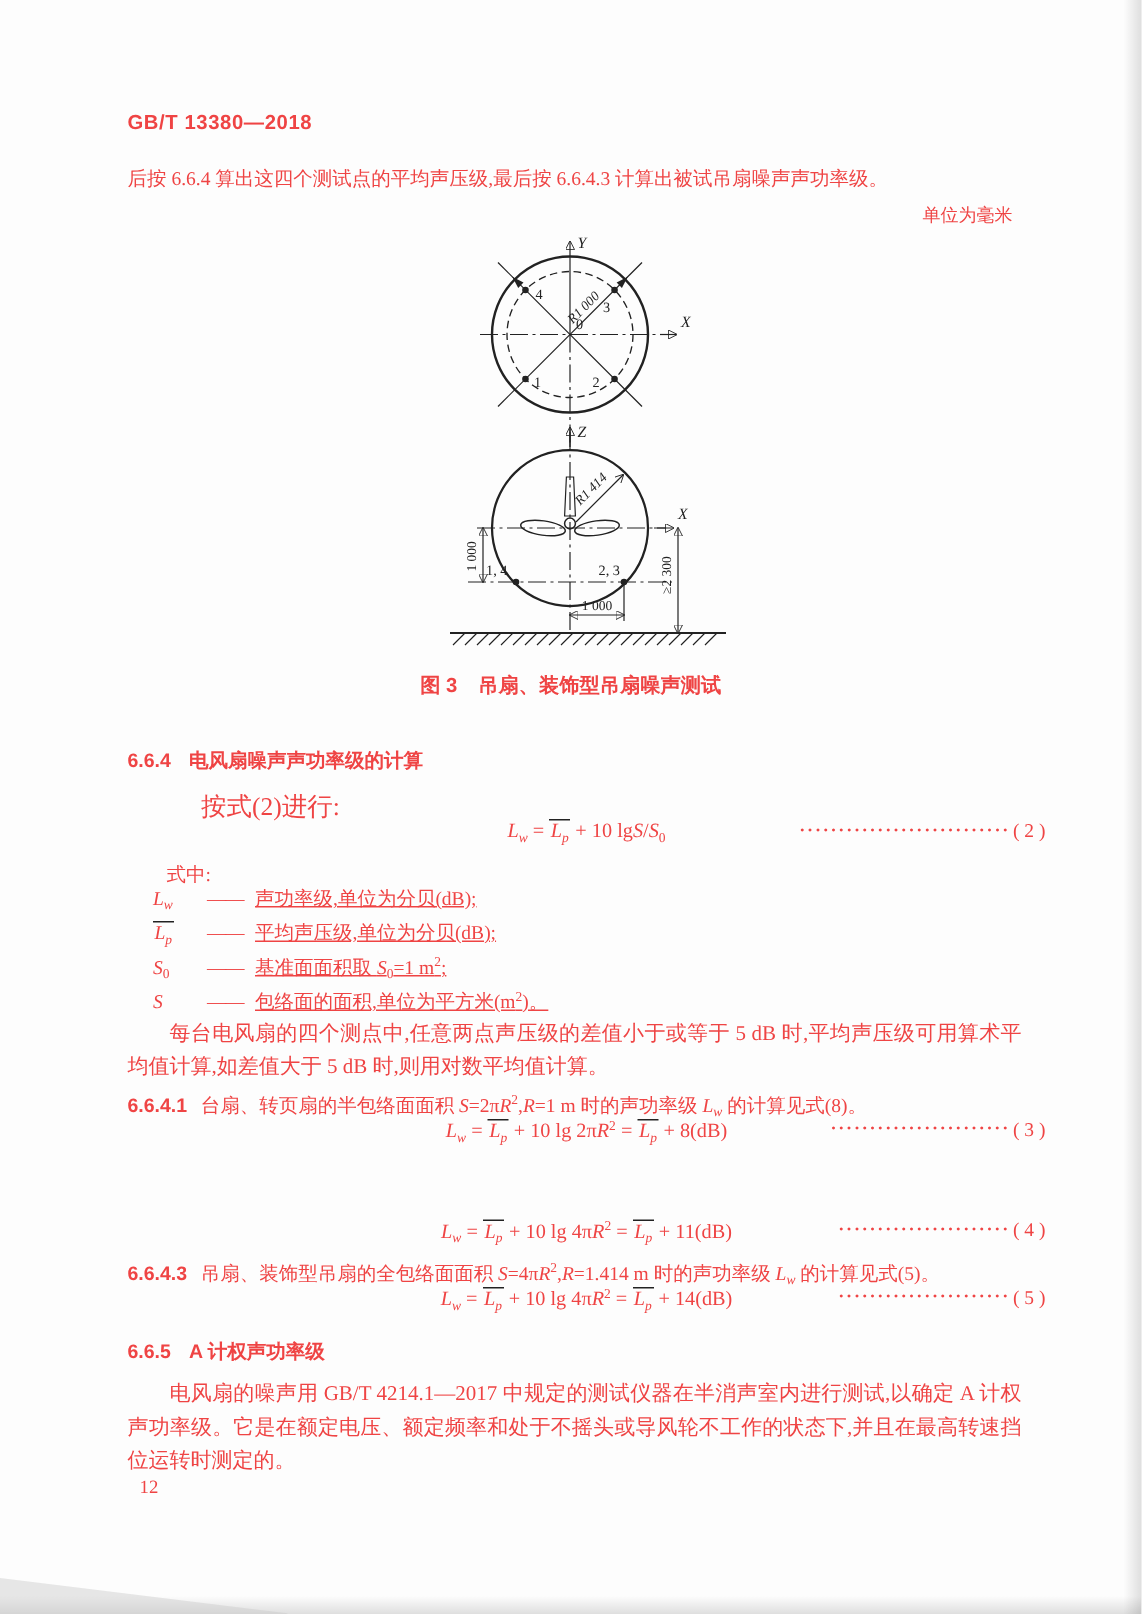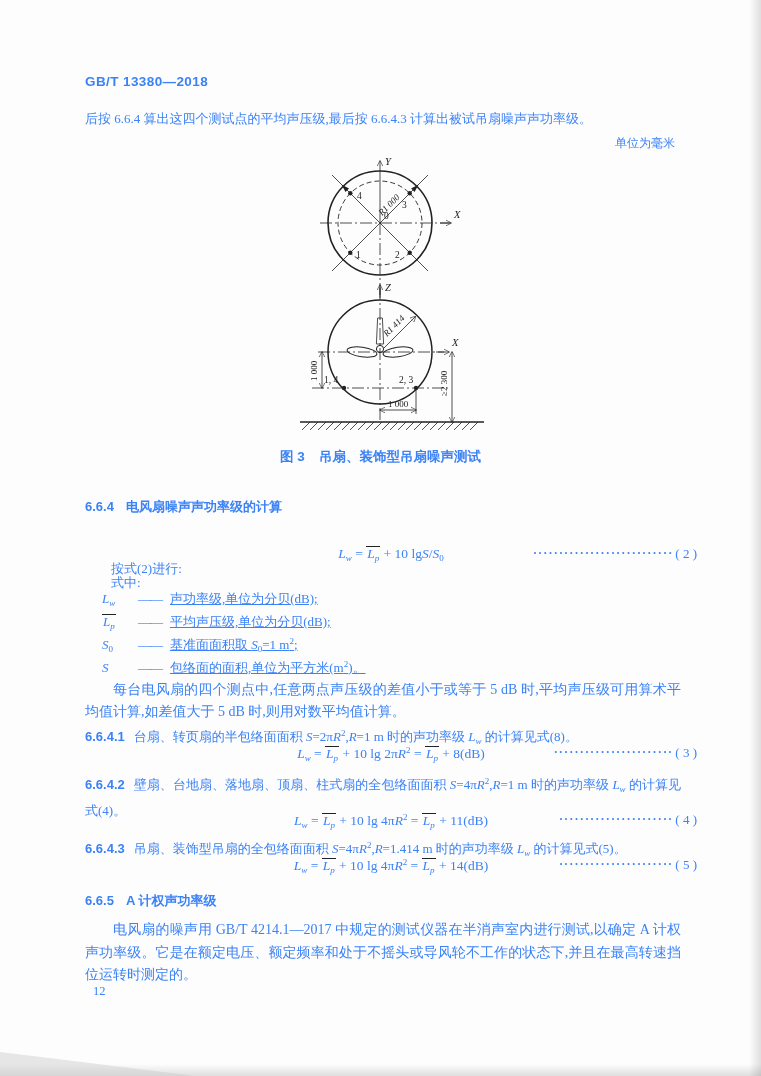--- a/index.html
+++ b/index.html
@@ -1,32 +1,32 @@
 <!DOCTYPE html>
 <html><head>
 <meta charset="utf-8">
 <style>
   html,body { margin:0; padding:0; background:#e9e9e9; }
   .page {
     position:relative; width:761px; height:1076px; margin:0 auto;
     background:#fdfdfd; overflow:hidden;
-    font-family:"Liberation Serif","DejaVu Serif",serif; color:#3b82f6;
+    font-family:"Liberation Serif","DejaVu Serif",serif; color:#ef4444;
   }
   .abs { position:absolute; }
   .doc-header { left:85px; top:74px; font-family:"Liberation Sans","DejaVu Sans",sans-serif;
     font-weight:bold; font-size:13.5px; letter-spacing:0.4px; }
   .intro { left:85px; top:109px; width:596px; font-size:13px; line-height:19px; text-align:justify; }
   .unit-note { left:615px; top:135px; font-size:12px;text-align:center; }
   .fig-caption { left:0; top:448px; width:761px; text-align:center;
     font-family:"Liberation Sans","DejaVu Sans",sans-serif; font-weight:bold; font-size:13.5px; }
   .fig-caption .cap-label { margin-right:14px; }
   .sec-head { left:85px; font-family:"Liberation Sans","DejaVu Sans",sans-serif;
     font-weight:bold; font-size:13px; }
   .sec-head .sec-num { margin-right:12px; }
-  .lead { left:85px; font-size:13px; text-indent:2em;margin-top:34px; }
+  .lead { left:100px; font-size:17px; text-indent:2em; }
   .where { left:85px; font-size:13px; text-indent:2em; }
   .body-par { left:85px; width:596px; font-size:14px; line-height:22px;
     text-align:justify; text-indent:2em; }
   .sub-sec { left:85px; width:596px; font-size:13px; line-height:22px; text-align:justify; }
   .sub-sec .sec-num { font-family:"Liberation Sans","DejaVu Sans",sans-serif;
     font-weight:bold; margin-right:9px; font-style:normal; }
   .defs { left:102px; width:580px; }
   .def-row { display:flex; align-items:baseline; font-size:13px; height:23px; }
   .def-term { width:36px; }
   .def-dash { width:32px; letter-spacing:-1px; }
@@ -204,23 +204,20 @@
     <span class="sec-num">6.6.4.1</span><span><span class="tk-t">台扇、转页扇的半包络面面积 </span><span class="tk-i">S</span><span class="tk-t">=2π</span><span class="tk-i">R</span><span class="tk-sup">2</span><span class="tk-t">,</span><span class="tk-i">R</span><span class="tk-t">=1 m 时的声功率级 </span><span class="tk-i">L</span><span class="tk-sub">w</span><span class="tk-t"> 的计算见式(8)。</span></span>
   </div>
   <div class="abs eq-row" style="top:745px;">
     <span class="eq-body"><span class="tk-i">L</span><span class="tk-sub">w</span><span class="tk-t"> = </span><span class="ov"><span class="tk-i">L</span><span class="tk-sub">p</span></span><span class="tk-t"> + 10 lg 2π</span><span class="tk-i">R</span><span class="tk-sup">2</span><span class="tk-t"> = </span><span class="ov"><span class="tk-i">L</span><span class="tk-sub">p</span></span><span class="tk-t"> + 8(dB)</span></span>
     <span class="eq-tail">
       <span class="eq-leader">·······················</span>
       <span class="eq-no">( 3 )</span>
     </span>
   </div>
 
-  <div class="abs sub-sec" style="top:770px;">
-    <span class="sec-num">6.6.4.2</span><span><span class="tk-t">壁扇、台地扇、落地扇、顶扇、柱式扇的全包络面面积 </span><span class="tk-i">S</span><span class="tk-t">=4π</span><span class="tk-i">R</span><span class="tk-sup">2</span><span class="tk-t">,</span><span class="tk-i">R</span><span class="tk-t">=1 m 时的声功率级 </span><span class="tk-i">L</span><span class="tk-sub">w</span><span class="tk-t"> 的计算见式(4)。</span></span>
-  </div>
   <div class="abs eq-row" style="top:812px;">
     <span class="eq-body"><span class="tk-i">L</span><span class="tk-sub">w</span><span class="tk-t"> = </span><span class="ov"><span class="tk-i">L</span><span class="tk-sub">p</span></span><span class="tk-t"> + 10 lg 4π</span><span class="tk-i">R</span><span class="tk-sup">2</span><span class="tk-t"> = </span><span class="ov"><span class="tk-i">L</span><span class="tk-sub">p</span></span><span class="tk-t"> + 11(dB)</span></span>
     <span class="eq-tail">
       <span class="eq-leader">······················</span>
       <span class="eq-no">( 4 )</span>
     </span>
   </div>
 
   <div class="abs sub-sec" style="top:834px;">
     <span class="sec-num">6.6.4.3</span><span><span class="tk-t">吊扇、装饰型吊扇的全包络面面积 </span><span class="tk-i">S</span><span class="tk-t">=4π</span><span class="tk-i">R</span><span class="tk-sup">2</span><span class="tk-t">,</span><span class="tk-i">R</span><span class="tk-t">=1.414 m 时的声功率级 </span><span class="tk-i">L</span><span class="tk-sub">w</span><span class="tk-t"> 的计算见式(5)。</span></span>

